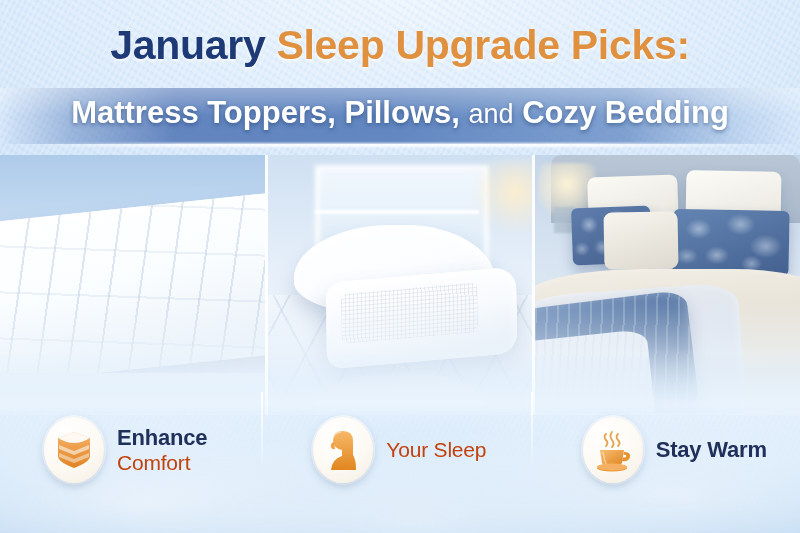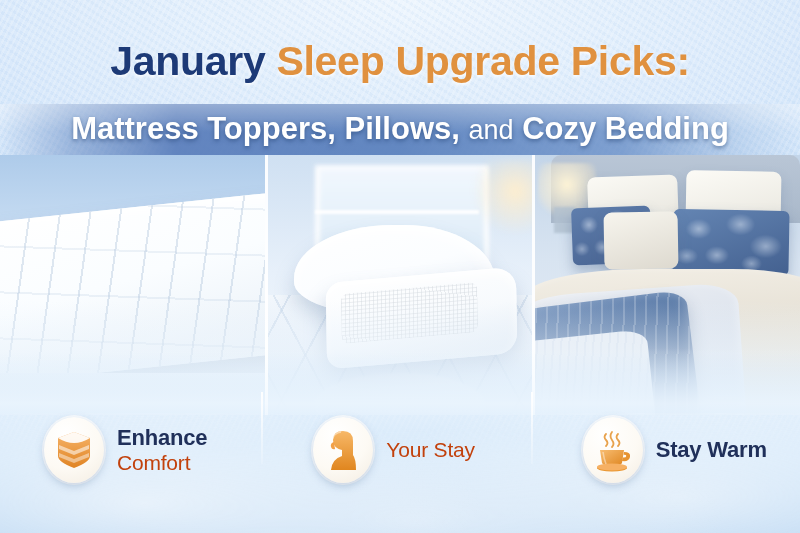--- a/index.html
+++ b/index.html
@@ -24,21 +24,21 @@
     background:linear-gradient(180deg, rgba(255,255,255,0) 0%, rgba(240,248,255,.75) 30%, rgba(214,233,250,.95) 60%, #b9d6f2 100%);
   }
   .bg-bottom-fog2{position:absolute;left:0;right:0;bottom:0;height:120px;opacity:.7;
     background:
       radial-gradient(60% 120% at 18% 75%, rgba(255,255,255,.85), rgba(255,255,255,0) 70%),
       radial-gradient(55% 110% at 52% 90%, rgba(255,255,255,.7), rgba(255,255,255,0) 70%),
       radial-gradient(60% 120% at 85% 70%, rgba(255,255,255,.75), rgba(255,255,255,0) 70%);
   }
 
   
-  .header{position:absolute;left:0;right:0;top:16px;height:155px;padding-left:44px;}
+  .header{position:absolute;left:0;right:0;top:0;height:155px;padding-left:44px;}
   .title{
     position:absolute;top:22px;left:0;right:0;text-align:center;
     font-size:41px;font-weight:bold;letter-spacing:-.3px;white-space:nowrap;
     text-shadow:0 2px 3px rgba(255,255,255,.85);
   }
   .title .t-month{color:#1d3a77;}
   .title .t-rest{color:#e0913f;}
 
   .subband{
     position:absolute;left:0;right:0;top:88px;height:56px;
@@ -289,21 +289,21 @@
               <stop offset="0" stop-color="#f7b868"></stop>
                 <stop offset="1" stop-color="#e0861f"></stop>
             </linearGradient>
           </defs>
           <path d="M8 42 Q9 31 19 28 L19 22 Q10 20 10 12 Q10 3 20 3 Q30 3 30 13 L30 27 Q33 31 33 42 Z" fill="url(#og2)"></path>
           <path d="M11 14 Q7 15 8 19 Q9 22 12 21 Z" fill="#f2a047"></path>
           <path d="M9 12 Q11 5 18 4" stroke="#fff" stroke-width="1.3" fill="none" opacity=".45"></path>
         </svg>
       </div>
       <div class="badge-text">
-        <div class="badge-l2">Your Stay</div>
+        <div class="badge-l2">Your Sleep</div>
       </div>
     </div>
 
     <div class="badge">
       <div class="badge-icon">
         <svg width="42" height="44" viewBox="0 0 42 44" aria-hidden="true">
           <defs>
             <linearGradient id="og3" x1="0" y1="0" x2="1" y2="1">
               <stop offset="0" stop-color="#f8bd72"></stop>
                 <stop offset="1" stop-color="#de851f"></stop>

